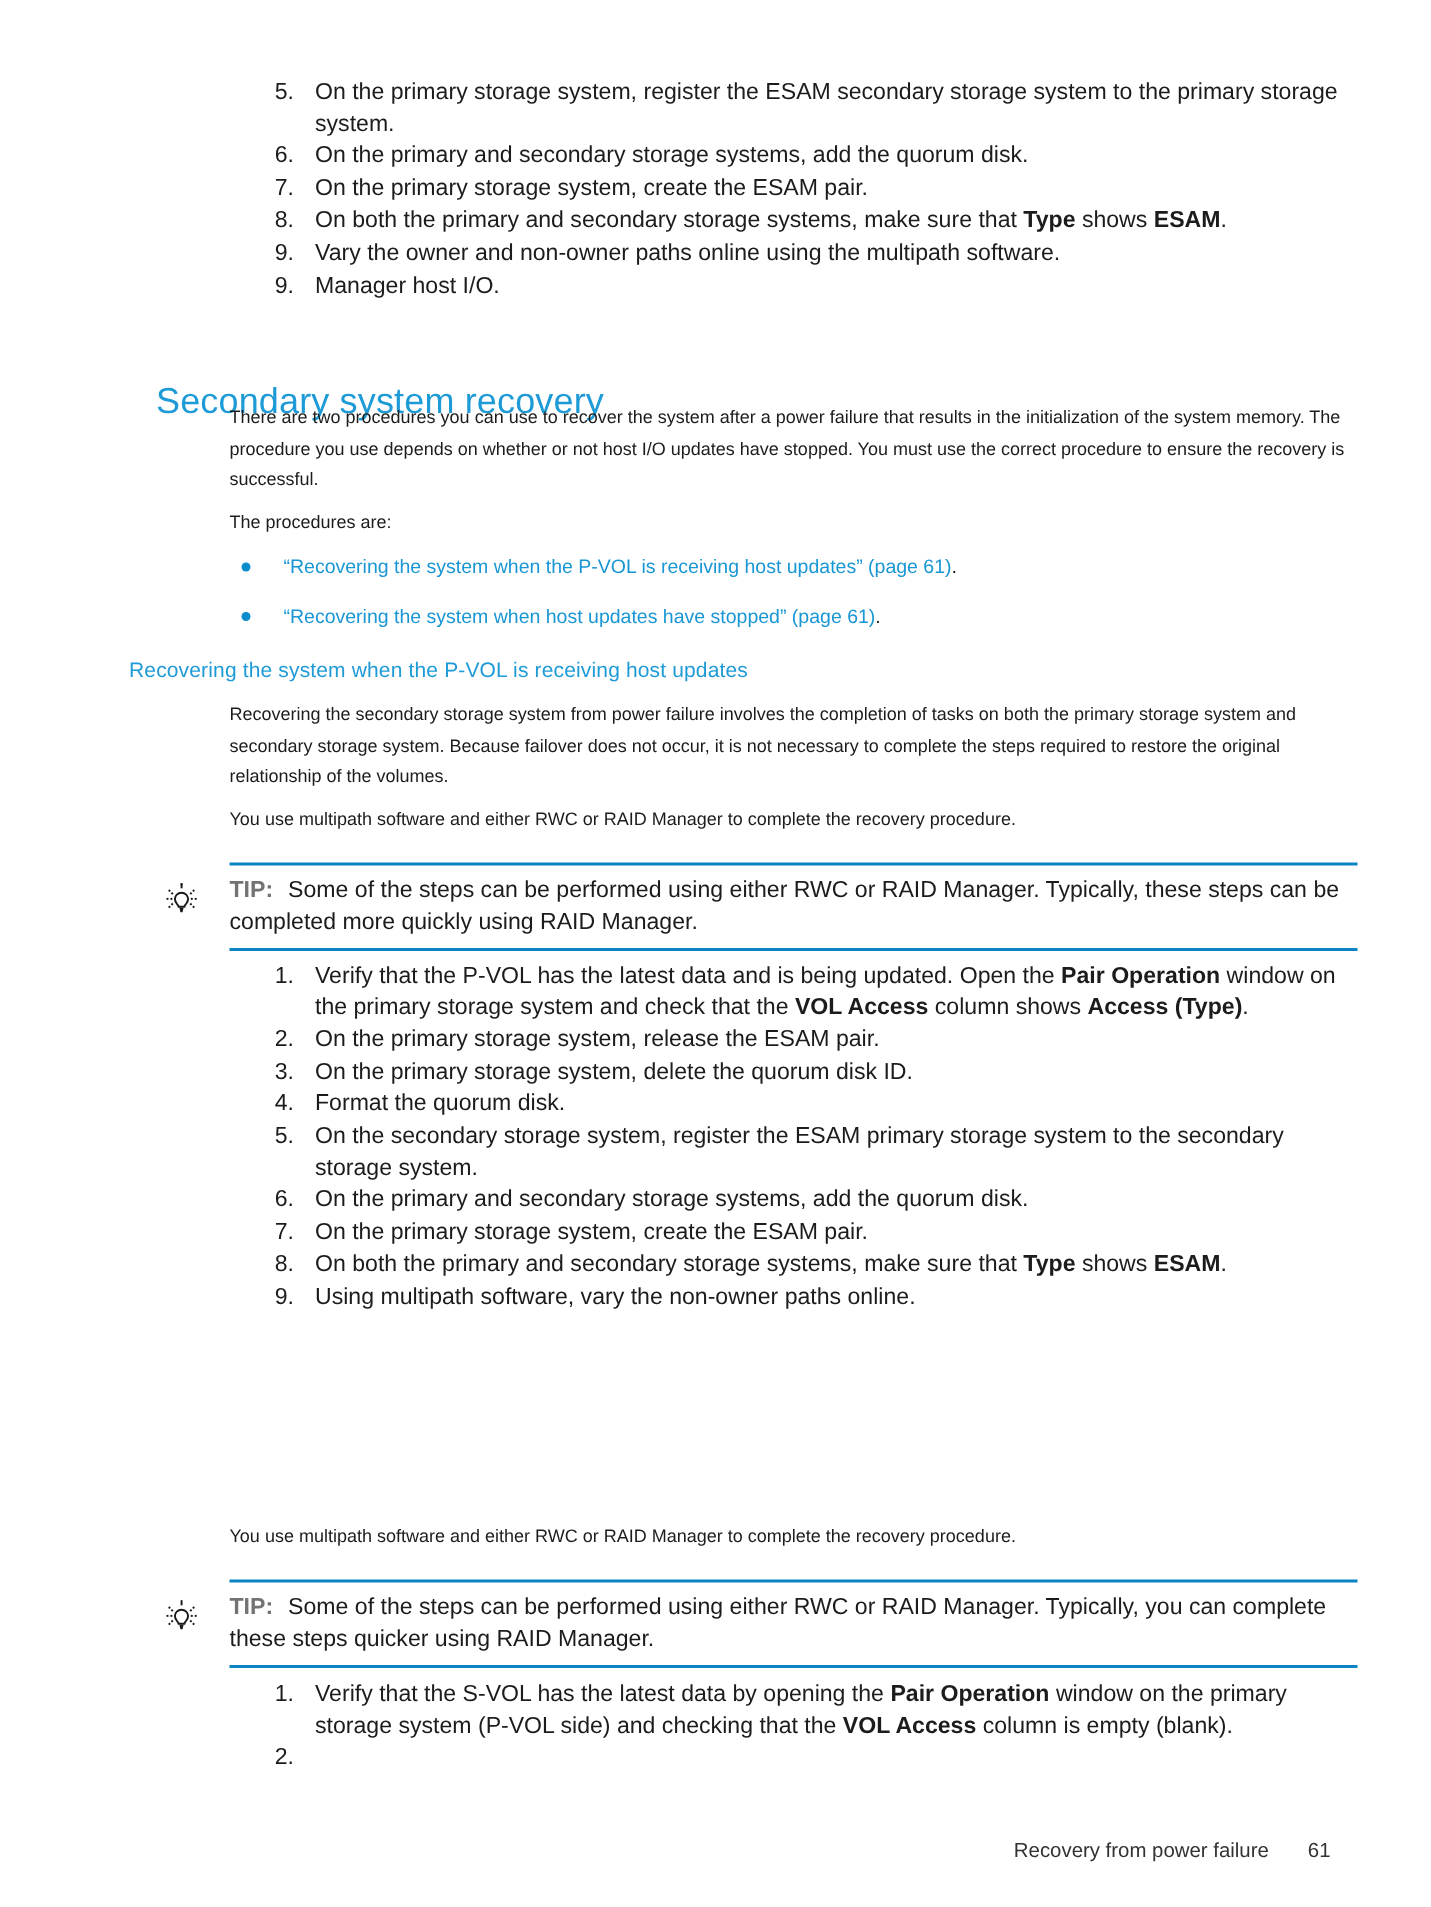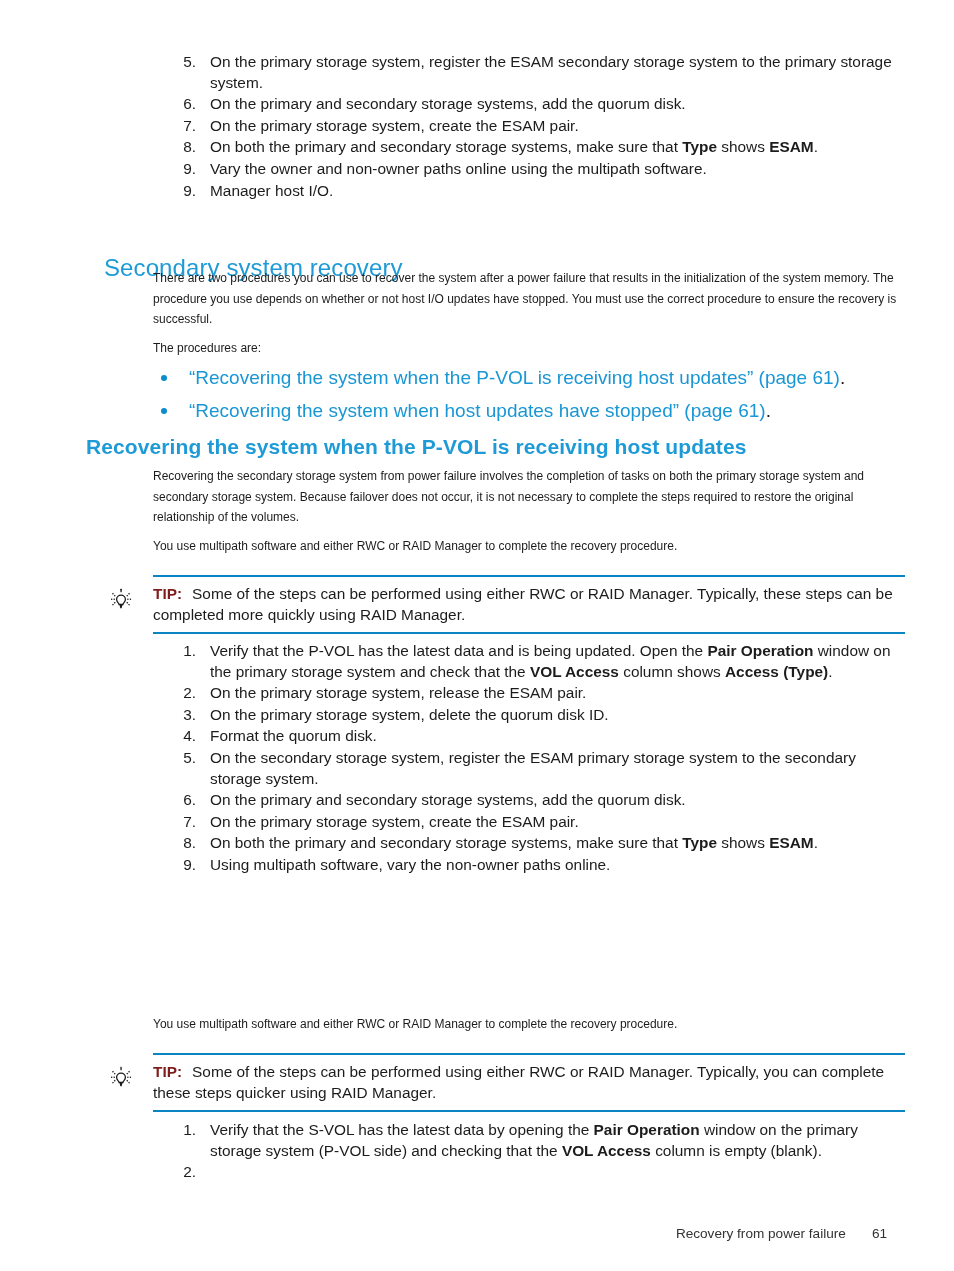--- a/index.html
+++ b/index.html
@@ -56,21 +56,21 @@
   
   .bullet-list {
     margin: 0;
     padding: 0;
     list-style: none;
   }
   .bullet-list > li {
     position: relative;
     padding-left: 36px;
     margin-bottom: 12px;
-    font-size: 19px;
+    font-size: 13px;
     line-height: 20.6px;
   }
   .bullet-list > li .dot {
     position: absolute;
     left: 8px;
     top: 7px;
     width: 6px;
     height: 6px;
     border-radius: 50%;
     background: #0b8ccd;
@@ -82,23 +82,23 @@
   
   .h1 {
     font-size: 24px;
     line-height: 29px;
     font-weight: normal;
     color: #1e9bd7;
     margin: 18px;
     letter-spacing: 0.1px;
   }
   .h2 {
-    font-size: 21px;
+    font-size: 14px;
     line-height: 23px;
-    font-weight: bold;
+    font-weight: normal;
     color: #1e9bd7;
     margin: 0;
     letter-spacing: 0.1px;
   }
 
   
   .tip-box {
     position: relative;
   }
   .tip-rule {
@@ -117,21 +117,21 @@
     width: 26px;
     height: 26px;
   }
   .tip-text {
     font-size: 15.4px;
     line-height: 20.6px;
     color: #1c1c1c;
   }
   .tip-label {
     font-weight: bold;
-    color: #7f1d1d;
+    color: #737373;
     margin-right: 10px;
   }
 
   b, .b { font-weight: bold; }
 
   
   .footer {
     position: absolute;
     left: 0;
     right: 0;

